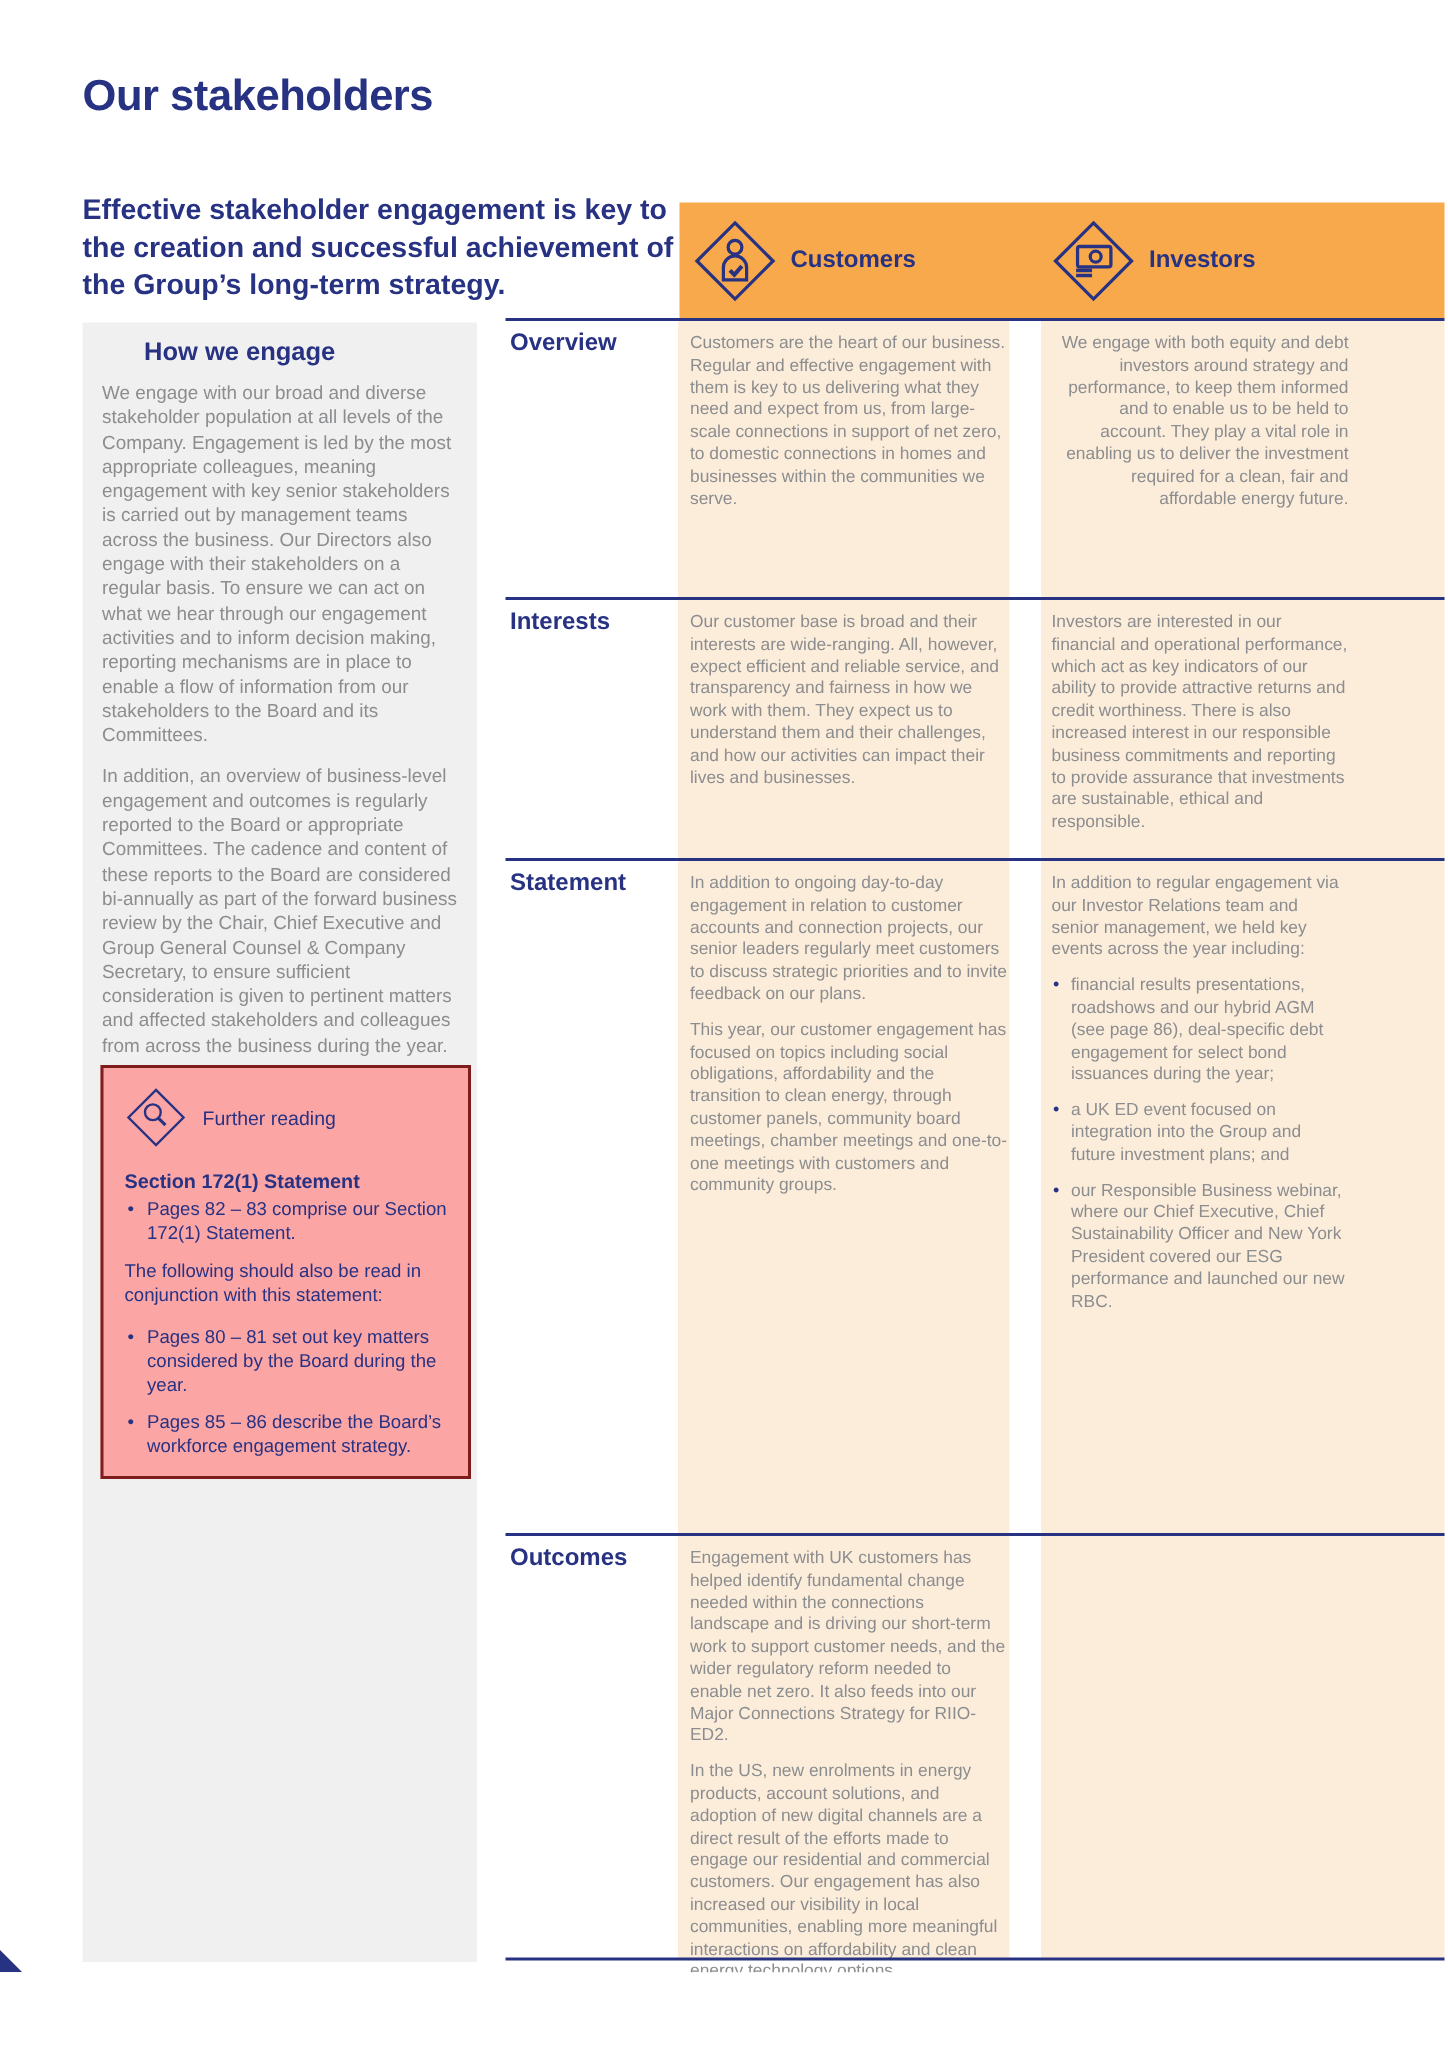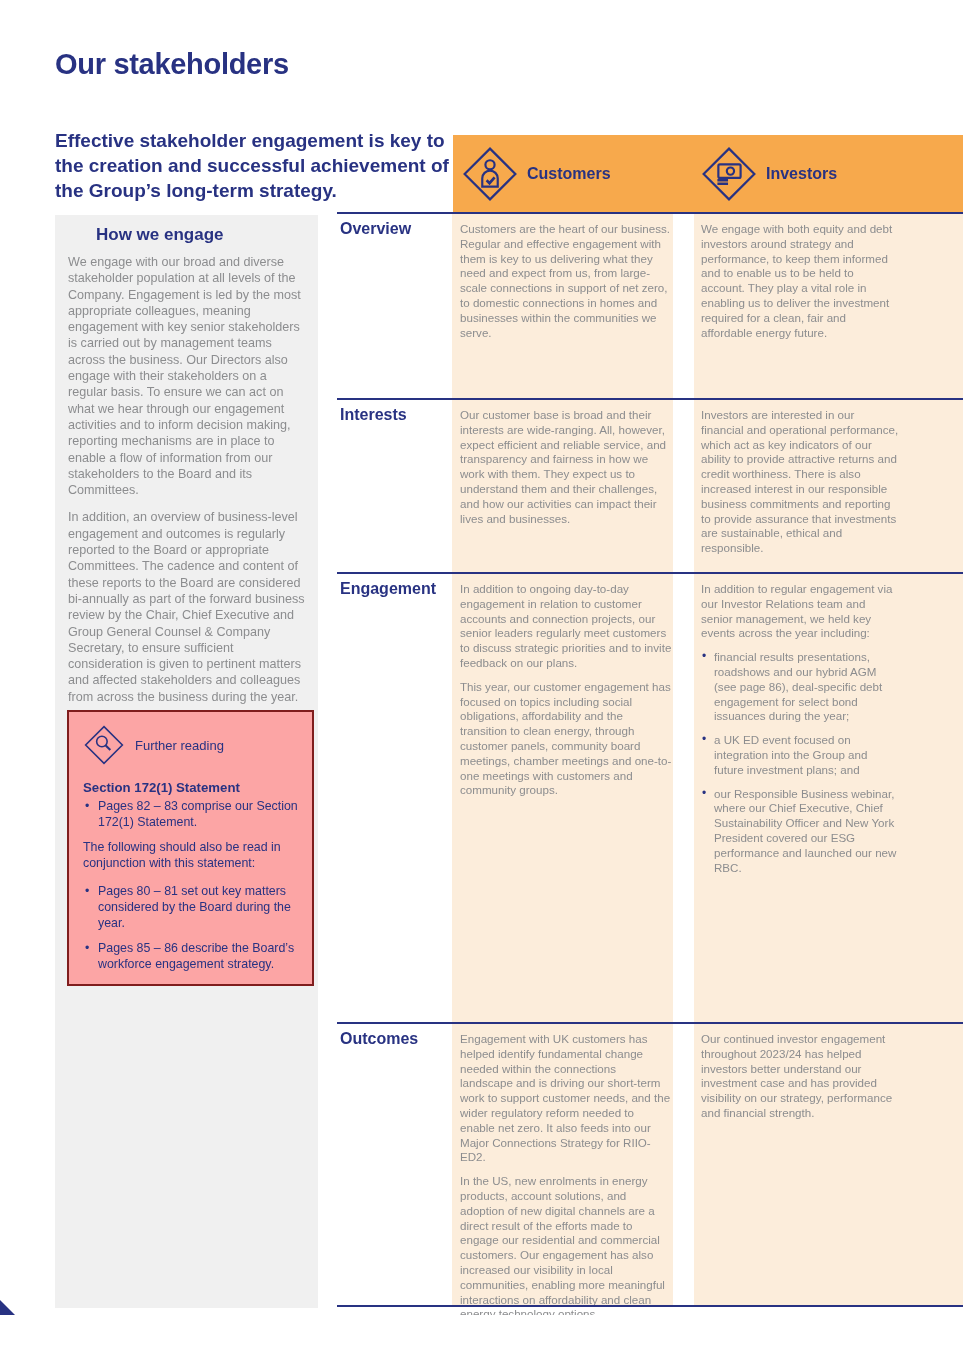--- a/index.html
+++ b/index.html
@@ -254,54 +254,51 @@
   <div class="rule" style="top: 212px;"></div>
   <div class="rule" style="top: 398px;"></div>
   <div class="rule" style="top: 572px;"></div>
   <div class="rule" style="top: 1022px;"></div>
   <div class="rule" style="top: 1305px;"></div>
 
   <div class="row-label" style="top: 220px;">Overview</div>
   <div class="cell cust" style="top: 222px;">
     <p>Customers are the heart of our business. Regular and effective engagement with them is key to us delivering what they need and expect from us, from large-scale connections in support of net zero, to domestic connections in homes and businesses within the communities we serve.</p>
   </div>
-  <div class="cell inv" style="top: 222px;">
+  <div class="cell inv" style="top: 222px; text-align: right;">
     <p>We engage with both equity and debt investors around strategy and performance, to keep them informed and to enable us to be held to account. They play a vital role in enabling us to deliver the investment required for a clean, fair and affordable energy future.</p>
   </div>
 
   <div class="row-label" style="top: 406px;">Interests</div>
   <div class="cell cust" style="top: 408px;">
     <p>Our customer base is broad and their interests are wide-ranging. All, however, expect efficient and reliable service, and transparency and fairness in how we work with them. They expect us to understand them and their challenges, and how our activities can impact their lives and businesses.</p>
   </div>
   <div class="cell inv" style="top: 408px;">
     <p>Investors are interested in our financial and operational performance, which act as key indicators of our ability to provide attractive returns and credit worthiness. There is also increased interest in our responsible business commitments and reporting to provide assurance that investments are sustainable, ethical and responsible.</p>
   </div>
 
-  <div class="row-label" style="top: 580px;">Engagement</div>
+  <div class="row-label" style="top: 580px;">Statement</div>
   <div class="cell cust" style="top: 582px;">
     <p>In addition to ongoing day-to-day engagement in relation to customer accounts and connection projects, our senior leaders regularly meet customers to discuss strategic priorities and to invite feedback on our plans.</p>
     <p>This year, our customer engagement has focused on topics including social obligations, affordability and the transition to clean energy, through customer panels, community board meetings, chamber meetings and one-to-one meetings with customers and community groups.</p>
   </div>
   <div class="cell inv" style="top: 582px;">
     <p>In addition to regular engagement via our Investor Relations team and senior management, we held key events across the year including:</p>
     <ul>
       <li>financial results presentations, roadshows and our hybrid AGM (see page 86), deal-specific debt engagement for select bond issuances during the year;</li>
       <li>a UK ED event focused on integration into the Group and future investment plans; and</li>
       <li>our Responsible Business webinar, where our Chief Executive, Chief Sustainability Officer and New York President covered our ESG performance and launched our new RBC.</li>
     </ul>
   </div>
 
   <div class="row-label" style="top: 1030px;">Outcomes</div>
   <div class="cell cust" style="top: 1032px;">
     <p>Engagement with UK customers has helped identify fundamental change needed within the connections landscape and is driving our short-term work to support customer needs, and the wider regulatory reform needed to enable net zero. It also feeds into our Major Connections Strategy for RIIO-ED2.</p>
     <p>In the US, new enrolments in energy products, account solutions, and adoption of new digital channels are a direct result of the efforts made to engage our residential and commercial customers. Our engagement has also increased our visibility in local communities, enabling more meaningful interactions on affordability and clean energy technology options.</p>
   </div>
-  <div class="cell inv" style="top: 1032px;">
-    <p>Our continued investor engagement throughout 2023/24 has helped investors better understand our investment case and has provided visibility on our strategy, performance and financial strength.</p>
-  </div>
 
   <div class="footer-pagenum">42</div>
   <div class="footer-right">
     <span class="company">National Grid plc</span>
     <span class="report">Annual Report and Accounts 2023/24</span>
   </div>
 
   <div class="corner-mark"></div>
 
 </div>

